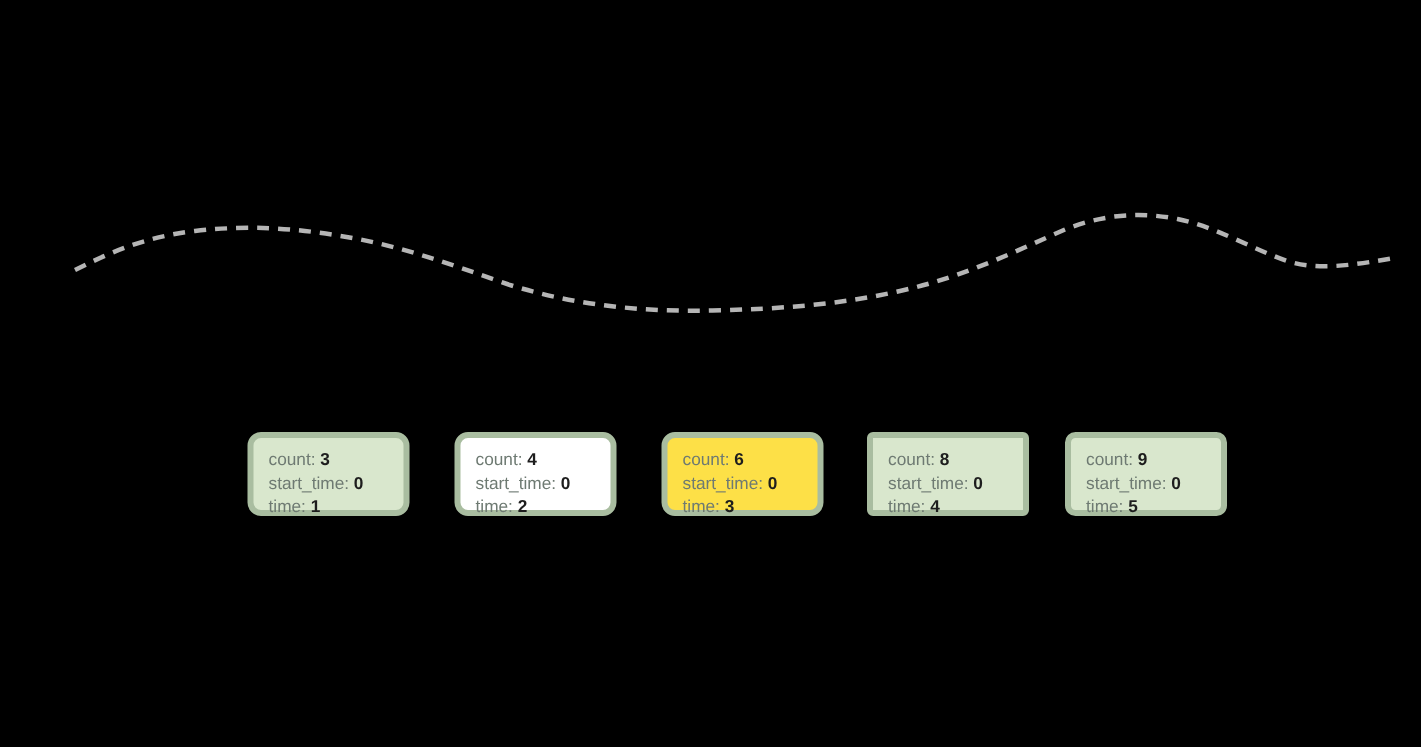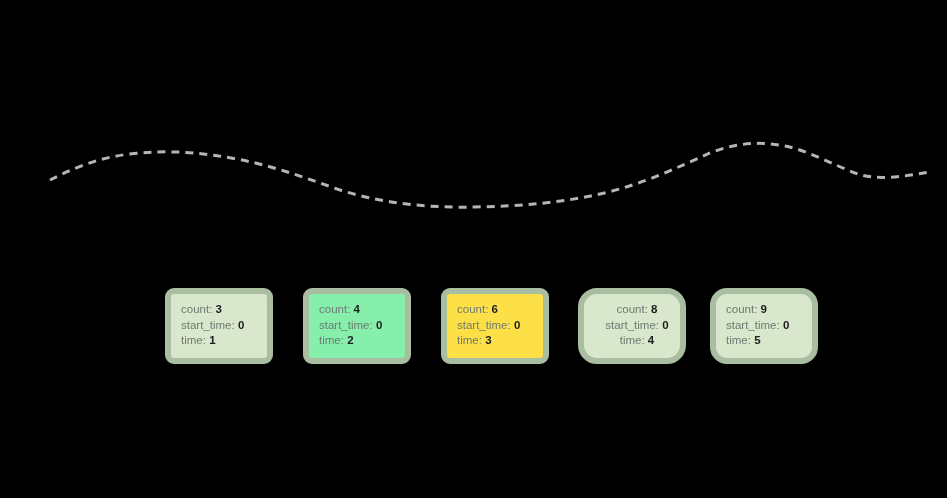--- a/index.html
+++ b/index.html
@@ -27,24 +27,24 @@
   #cards-layer {
     position: absolute;
     left: 0;
     top: 0;
     width: 947px;
     height: 498px;
   }
   .card {
     position: absolute;
     width: 108px;
-    height: 76px;
+    height: 56px;
     box-sizing: border-box;
     background: #d9e7cd;
-    border: 6px solid #1d4ed8;
+    border: 4px solid #1d4ed8;
     border-radius: 9px;
     padding: 8px 0 0 10px;
   }
   .card-row {
     font-size: 11.5px;
     line-height: 15.5px;
     white-space: nowrap;
     color: #6e7a72;
   }
   .card-key {
@@ -74,21 +74,21 @@
       <div class="card-row">
         <span class="card-key" style="color: rgb(110, 122, 114);">start_time:</span>
         <span class="card-val" style="color: rgb(29, 29, 29);">0</span>
       </div>
       <div class="card-row">
         <span class="card-key" style="color: rgb(110, 122, 114);">time:</span>
         <span class="card-val" style="color: rgb(29, 29, 29);">1</span>
       </div>
     </div>
 
-    <div class="card" style="left: 303px; top: 288px; background: #86efac; border-color: rgb(169, 189, 160); border-radius: 9px;">
+    <div class="card" style="left: 303px; top: 288px; background: #ffffff; border-color: rgb(169, 189, 160); border-radius: 9px;">
       <div class="card-row">
         <span class="card-key" style="color: rgb(110, 122, 114);">count:</span>
         <span class="card-val" style="color: rgb(29, 29, 29);">4</span>
       </div>
       <div class="card-row">
         <span class="card-key" style="color: rgb(110, 122, 114);">start_time:</span>
         <span class="card-val" style="color: rgb(29, 29, 29);">0</span>
       </div>
       <div class="card-row">
         <span class="card-key" style="color: rgb(110, 122, 114);">time:</span>
@@ -104,36 +104,36 @@
       <div class="card-row">
         <span class="card-key" style="color: rgb(110, 122, 114);">start_time:</span>
         <span class="card-val" style="color: rgb(29, 29, 29);">0</span>
       </div>
       <div class="card-row">
         <span class="card-key" style="color: rgb(110, 122, 114);">time:</span>
         <span class="card-val" style="color: rgb(29, 29, 29);">3</span>
       </div>
     </div>
 
-    <div class="card" style="left: 578px; top: 288px; background: rgb(217, 231, 205); border-color: rgb(169, 189, 160); border-radius: 19px; text-align: center;">
+    <div class="card" style="left: 578px; top: 288px; background: rgb(217, 231, 205); border-color: rgb(169, 189, 160); border-radius: 4px;">
       <div class="card-row">
         <span class="card-key" style="color: rgb(110, 122, 114);">count:</span>
         <span class="card-val" style="color: rgb(29, 29, 29);">8</span>
       </div>
       <div class="card-row">
         <span class="card-key" style="color: rgb(110, 122, 114);">start_time:</span>
         <span class="card-val" style="color: rgb(29, 29, 29);">0</span>
       </div>
       <div class="card-row">
         <span class="card-key" style="color: rgb(110, 122, 114);">time:</span>
         <span class="card-val" style="color: rgb(29, 29, 29);">4</span>
       </div>
     </div>
 
-    <div class="card" style="left: 710px; top: 288px; background: rgb(217, 231, 205); border-color: rgb(169, 189, 160); border-radius: 17px;">
+    <div class="card" style="left: 710px; top: 288px; background: rgb(217, 231, 205); border-color: rgb(169, 189, 160); border-radius: 7px;">
       <div class="card-row">
         <span class="card-key" style="color: rgb(110, 122, 114);">count:</span>
         <span class="card-val" style="color: rgb(29, 29, 29);">9</span>
       </div>
       <div class="card-row">
         <span class="card-key" style="color: rgb(110, 122, 114);">start_time:</span>
         <span class="card-val" style="color: rgb(29, 29, 29);">0</span>
       </div>
       <div class="card-row">
         <span class="card-key" style="color: rgb(110, 122, 114);">time:</span>

